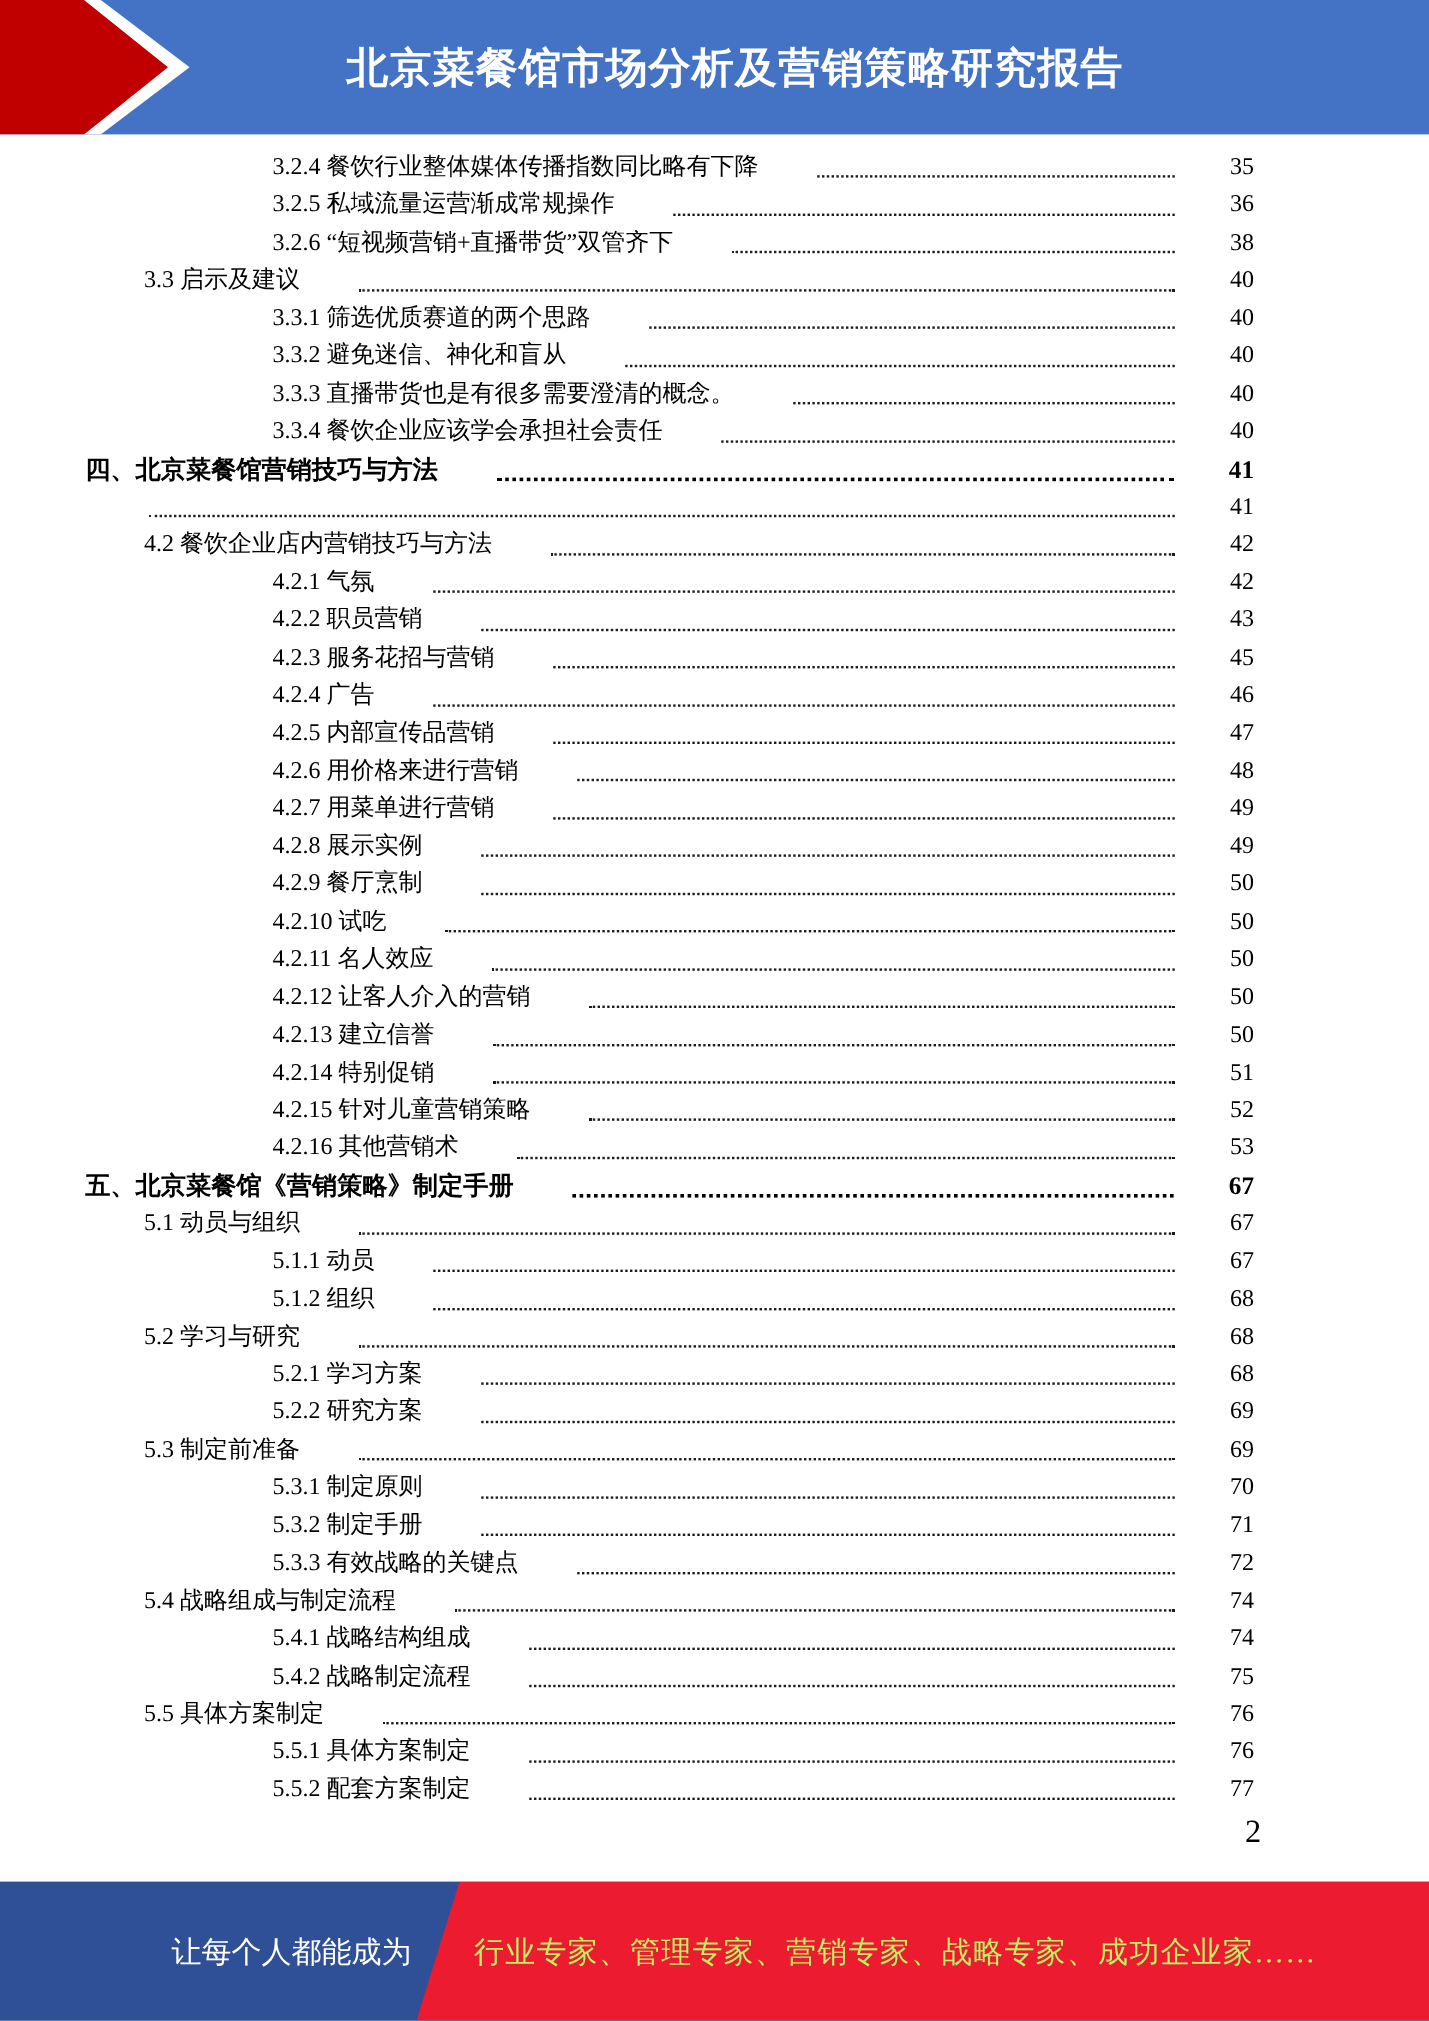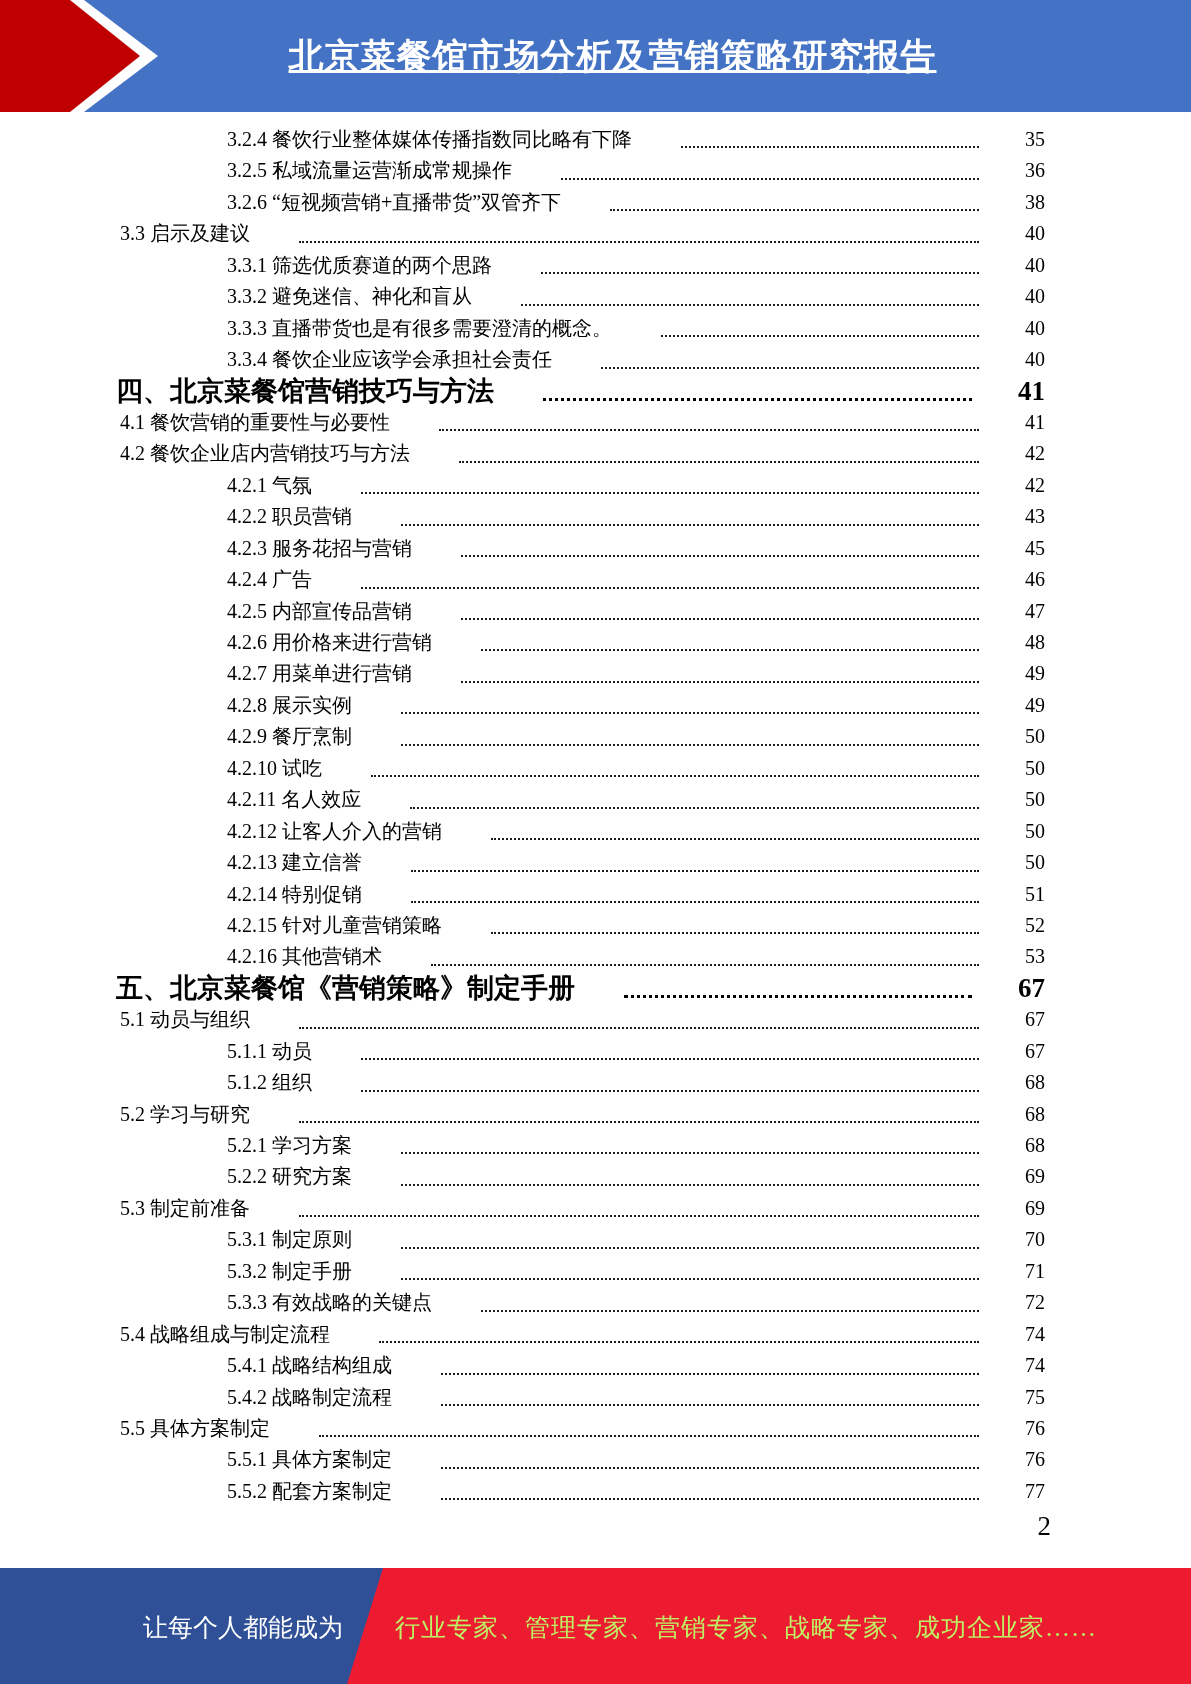--- a/index.html
+++ b/index.html
@@ -9,31 +9,31 @@
   }
   
   .header{
     position:absolute;top:0;left:0;width:1191px;height:112px;background:#4472C4;
     display:flex;align-items:center;justify-content:center;
   }
   .header-arrow{position:absolute;left:0;top:0;width:170px;height:112px;}
   .header-title{
     font-family:"Liberation Sans","DejaVu Sans",sans-serif;
     font-weight:bold;font-size:35px;letter-spacing:1px;color:#ffffff;
-    padding-left:34px;white-space:nowrap;text-decoration:underline;
+    padding-left:34px;white-space:nowrap;
   }
   
   .toc{
     position:absolute;top:124px;left:0;width:1191px;
     padding-right:146px;box-sizing:border-box;
   }
   .toc-row{
     display:flex;height:31.44px;font-size:20px;line-height:31.44px;white-space:nowrap;gap:45px;
   }
-  .toc-row.lv1{padding-left:116px;font-weight:bold;font-size:27px;}
+  .toc-row.lv1{padding-left:71px;font-weight:bold;font-size:21px;}
   .toc-row.lv2{padding-left:120px;}
   .toc-row.lv3{padding-left:227px;}
   .toc-label{flex:0 0 auto;}
   .leader{
     flex:1 1 auto;min-width:12px;align-self:flex-end;
     border-bottom:2px dotted #1c1c1c;margin:0 1px 7px 4px;
   }
   .lv1 .leader{border-bottom:3px dotted #000;margin-bottom:6px;}
   .toc-page{flex:0 0 auto;}
   
@@ -109,21 +109,20 @@
       <span class="toc-label">3.3.4 餐饮企业应该学会承担社会责任</span>
       <span class="leader"></span>
       <span class="toc-page">40</span>
     </div>
     <div class="toc-row lv1">
       <span class="toc-label">四、北京菜餐馆营销技巧与方法</span>
       <span class="leader"></span>
       <span class="toc-page">41</span>
     </div>
     <div class="toc-row lv2">
-      <span class="toc-label">4.1 餐饮营销的重要性与必要性</span>
       <span class="leader"></span>
       <span class="toc-page">41</span>
     </div>
     <div class="toc-row lv2">
       <span class="toc-label">4.2 餐饮企业店内营销技巧与方法</span>
       <span class="leader"></span>
       <span class="toc-page">42</span>
     </div>
     <div class="toc-row lv3">
       <span class="toc-label">4.2.1 气氛</span>

